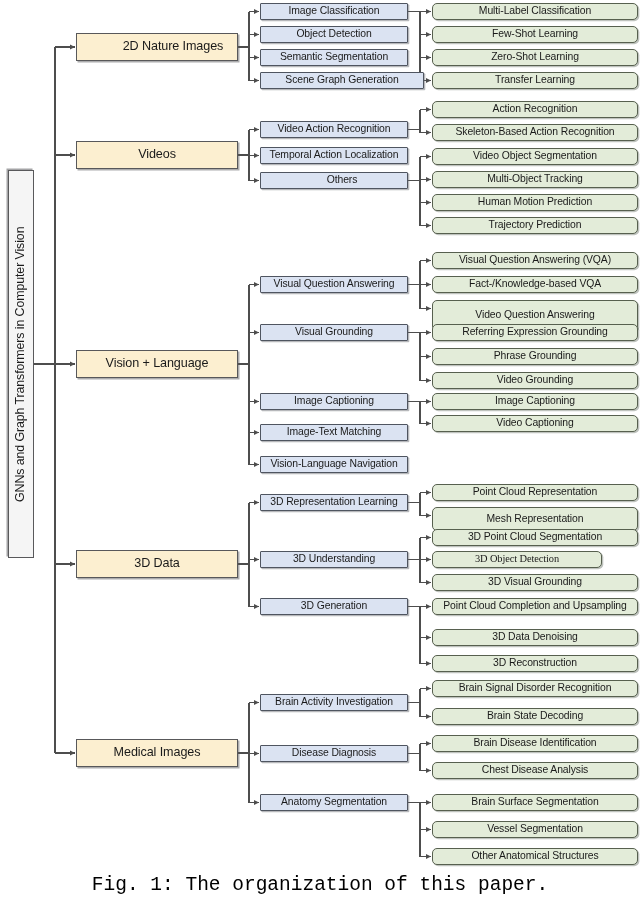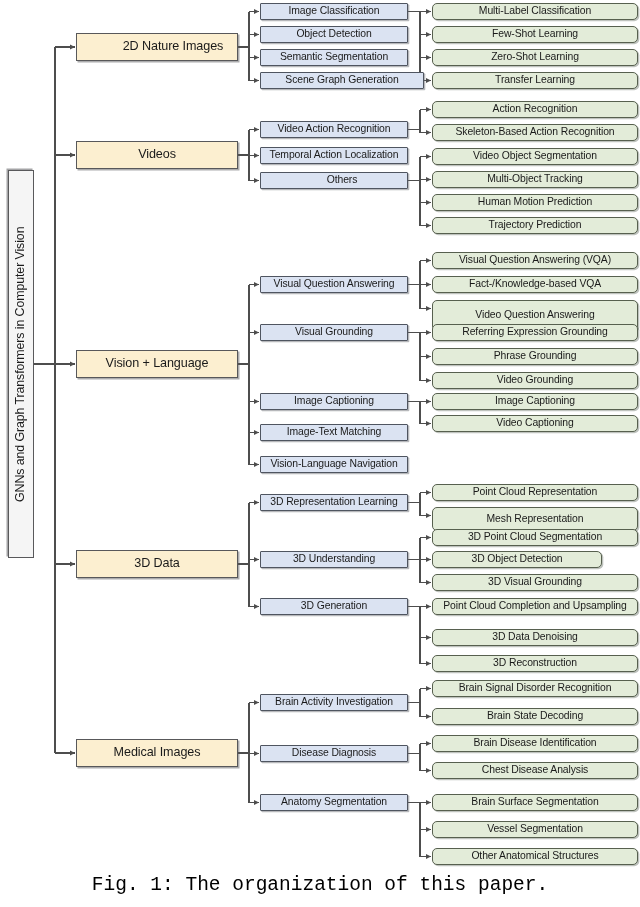--- a/index.html
+++ b/index.html
@@ -372,21 +372,21 @@
       </div>
       <div class="node node-l3" style="left: 432px; top: 484px; width: 206px; height: 17px;">
         <span>Point Cloud Representation</span>
       </div>
       <div class="node node-l3" style="left: 432px; top: 507px; width: 206px; height: 24px;">
         <span>Mesh Representation</span>
       </div>
       <div class="node node-l3" style="left: 432px; top: 529px; width: 206px; height: 17px;">
         <span>3D Point Cloud Segmentation</span>
       </div>
-      <div class="node node-l3" style="left: 432px; top: 551px; width: 170px; height: 17px;">
+      <div class="node node-l3" style="left: 432px; top: 551px; width: 170px; height: 17px; font-family: Liberation Serif, serif;">
         <span>3D Object Detection</span>
       </div>
       <div class="node node-l3" style="left: 432px; top: 574px; width: 206px; height: 17px;">
         <span>3D Visual Grounding</span>
       </div>
       <div class="node node-l3" style="left: 432px; top: 598px; width: 206px; height: 17px;">
         <span>Point Cloud Completion and Upsampling</span>
       </div>
       <div class="node node-l3" style="left: 432px; top: 629px; width: 206px; height: 17px;">
         <span>3D Data Denoising</span>

